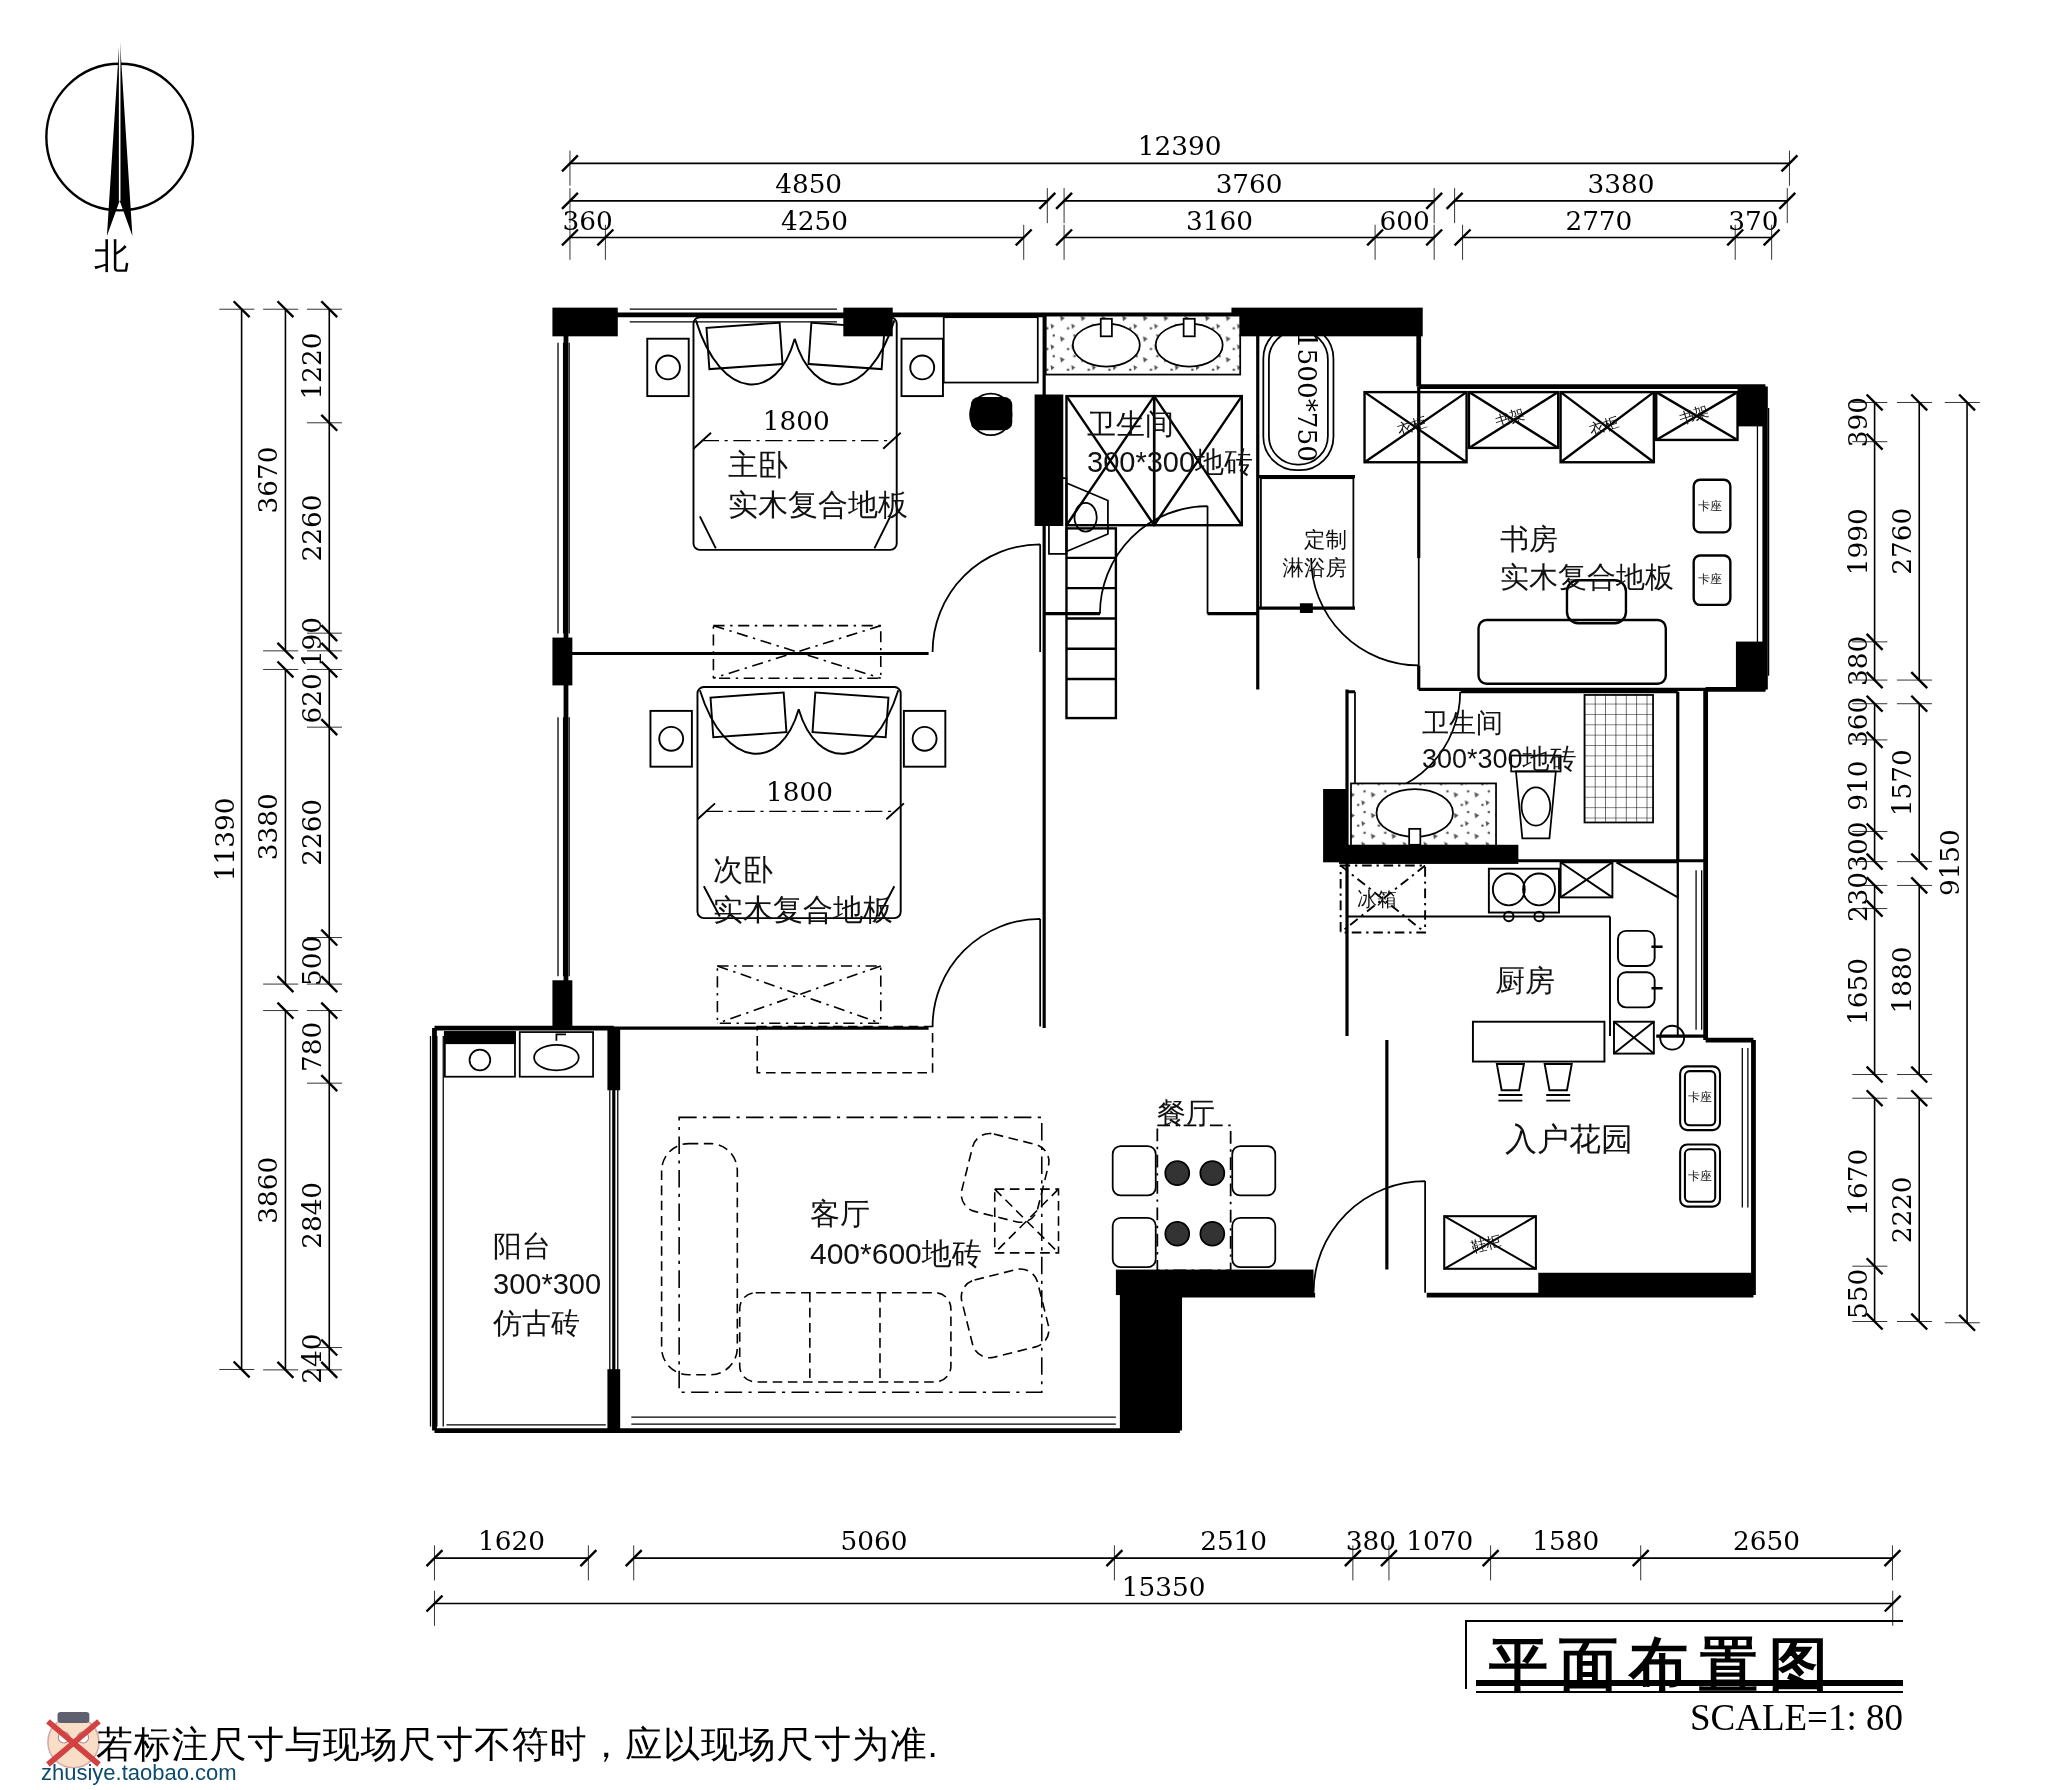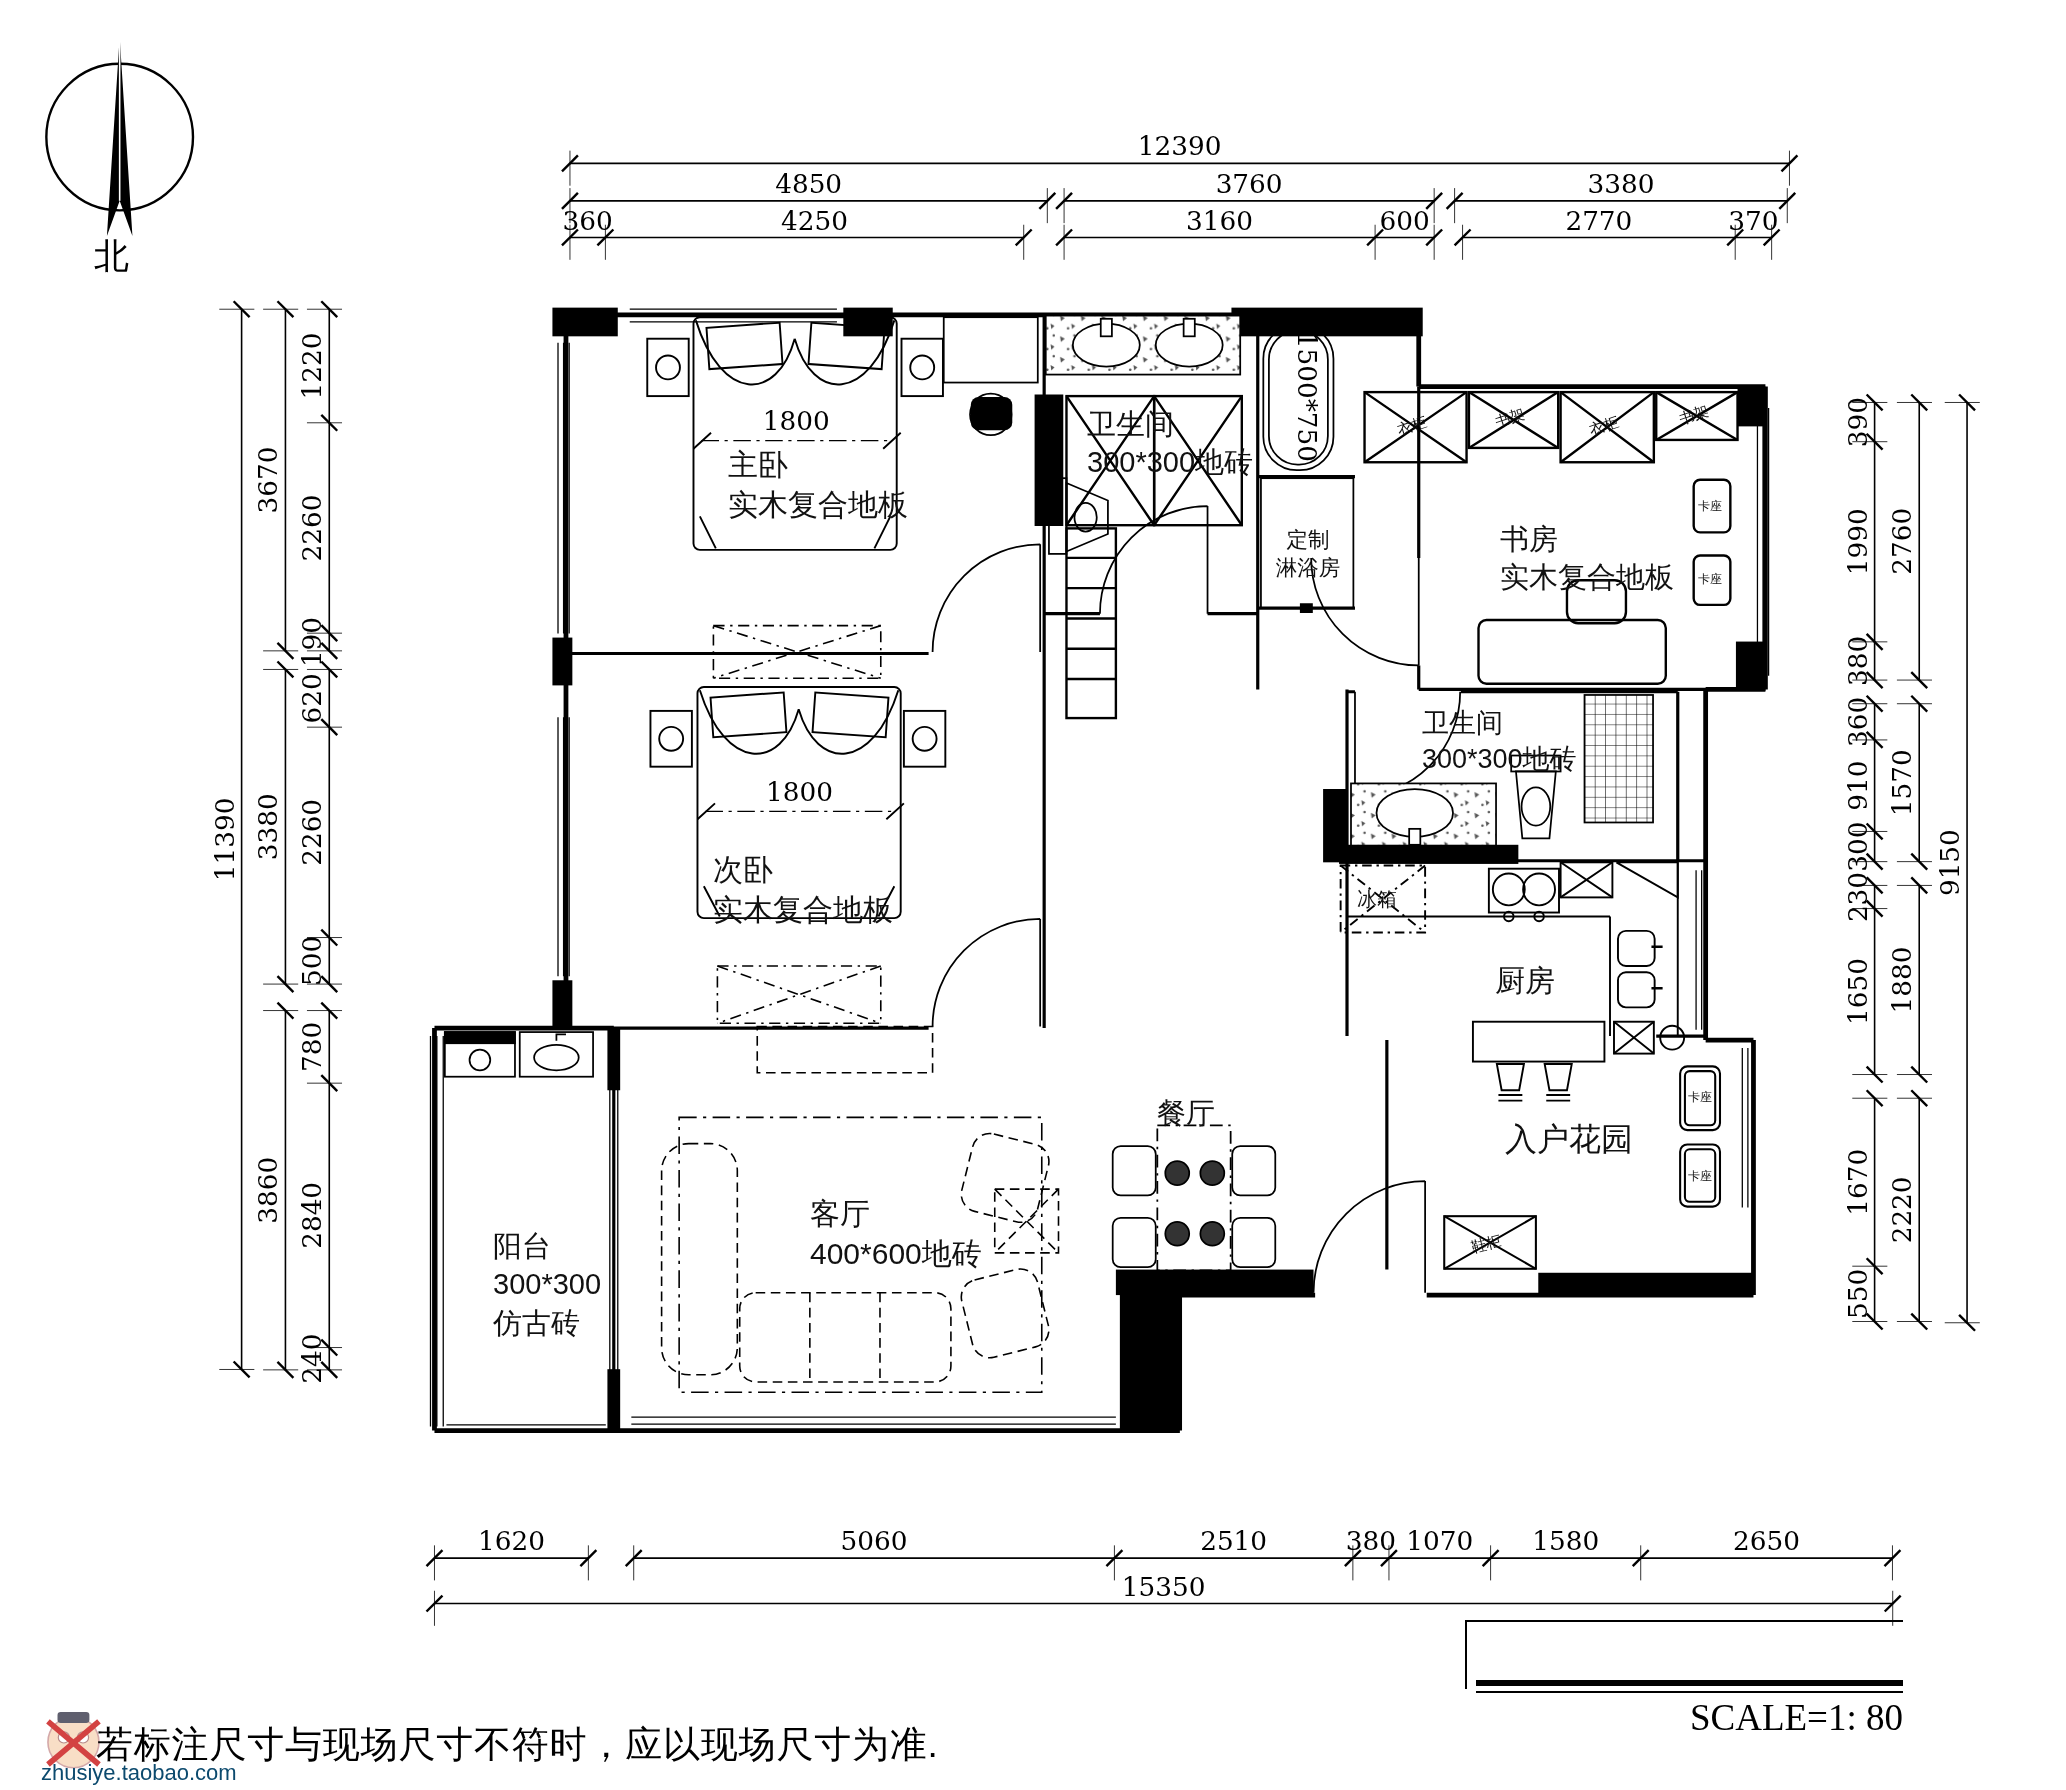--- a/index.html
+++ b/index.html
@@ -498,21 +498,21 @@
 <div class="rlabel" style="left:728px;top:445px;font-size:30px;">
   <span class="ln">主卧</span>
   <span class="ln">实木复合地板</span>
 </div>
 
 <div class="rlabel" style="left:1087px;top:405px;font-size:29px;">
   <span class="ln">卫生间</span>
   <span class="ln">300*300地砖</span>
 </div>
 
-<div class="rlabel" style="left:1269px;top:526px;width:78px;text-align:center;font-size:21.5px;font-family:Liberation Serif, serif;">
+<div class="rlabel" style="left:1269px;top:526px;width:78px;text-align:right;font-size:21.5px;font-family:Liberation Serif, serif;">
   <span class="ln">定制</span>
   <span class="ln">淋浴房</span>
 </div>
 
 <div class="rlabel" style="left:1500px;top:520px;font-size:29px;">
   <span class="ln">书房</span>
   <span class="ln">实木复合地板</span>
 </div>
 
 <div class="rlabel" style="left:713px;top:850px;font-size:30px;">
@@ -556,20 +556,21 @@
 <div class="rlabel" style="left:1698px;top:499px;font-size:12px;">卡座</div>
 <div class="rlabel" style="left:1698px;top:572px;font-size:12px;">卡座</div>
 <div class="rlabel" style="left:1688px;top:1090px;font-size:12px;">卡座</div>
 <div class="rlabel" style="left:1688px;top:1169px;font-size:12px;">卡座</div>
 <div class="rlabel tiny" style="left:1471px;top:1234px;transform:rotate(-14deg);">鞋柜</div>
 
 <div id="north-label">北</div>
 
 <div class="title-line" style="left:1465px;top:1620px;width:438px;height:2.4px;"></div>
 <div class="title-line" style="left:1465px;top:1620px;width:2.4px;height:69px;"></div>
+<div id="title-text">平面布置图</div>
 <div class="title-line" style="left:1476px;top:1680px;width:427px;height:5.6px;"></div>
 <div class="title-line" style="left:1476px;top:1691px;width:427px;height:1.6px;"></div>
 <div id="scale-text">SCALE=1: 80</div>
 
 <div id="note-text">若标注尺寸与现场尺寸不符时，应以现场尺寸为准.</div>
 <div id="watermark-text">zhusiye.taobao.com</div>
 
 </div>
 
 

